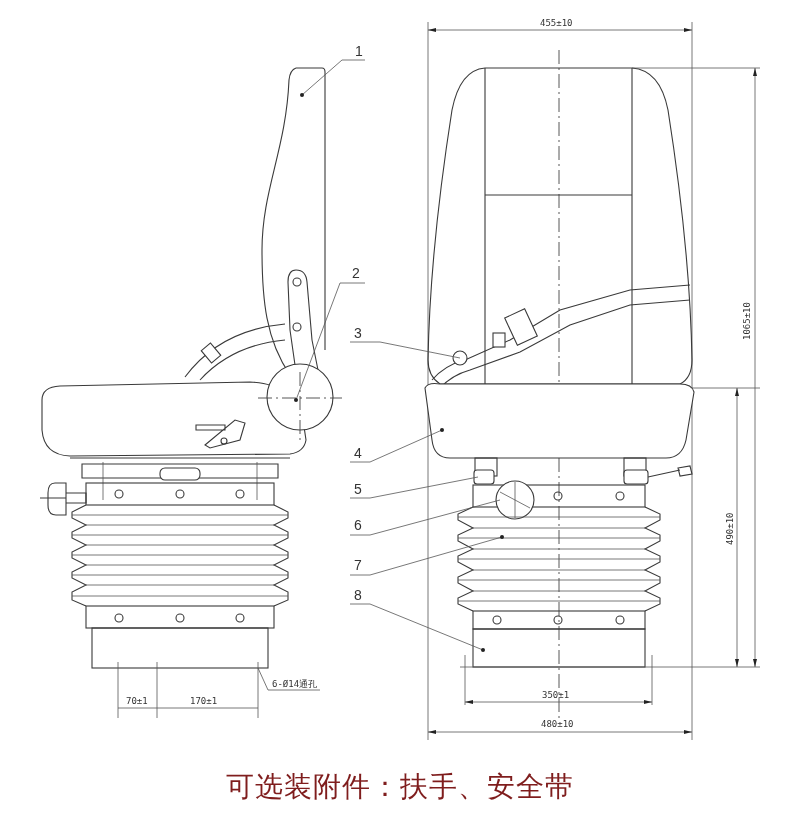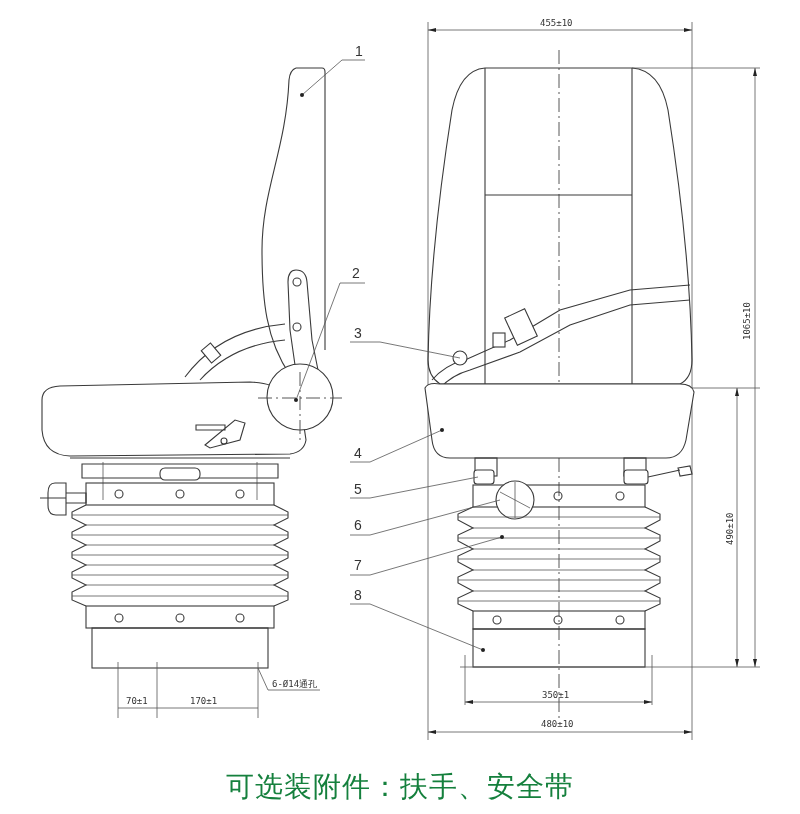--- a/index.html
+++ b/index.html
@@ -6,21 +6,21 @@
   body{width:800px;height:814px;position:relative;overflow:hidden;font-family:"DejaVu Sans",sans-serif;}
   svg{position:absolute;left:0;top:0;}
   .ln{stroke:#3a3a3a;stroke-width:1.1;fill:none;}
   .lnf{stroke:#3a3a3a;stroke-width:1.1;fill:#fff;}
   .thin{stroke:#555;stroke-width:0.8;fill:none;}
   .dash{stroke:#444;stroke-width:0.9;fill:none;stroke-dasharray:14 4 2 4;}
   .dim{stroke:#555;stroke-width:0.8;fill:none;}
   .dimtxt{font-family:"DejaVu Sans Mono",monospace;font-size:9px;fill:#333;}
   .callout{font-family:"Liberation Sans",sans-serif;font-size:14px;fill:#333;}
   .dot{fill:#222;}
-  #caption{position:absolute;left:0;width:800px;top:768px;text-align:center;font-size:28px;color:#15803d;letter-spacing:1px;font-family:"DejaVu Sans",sans-serif;}
+  #caption{position:absolute;left:0;width:800px;top:768px;text-align:center;font-size:28px;color:#7f1d1d;letter-spacing:1px;font-family:"DejaVu Sans",sans-serif;}
 </style>
 </head>
 <body>
 
 <svg width="800" height="814" viewBox="0 0 800 814">
 
   <g>
 
     <path class="ln" d="M296,68 L322,68 Q325,68 325,72 L325,350 M296,68 Q290,70 289,80 C286,150 262,190 262,250 C262,300 266,340 290,375"></path>
 

